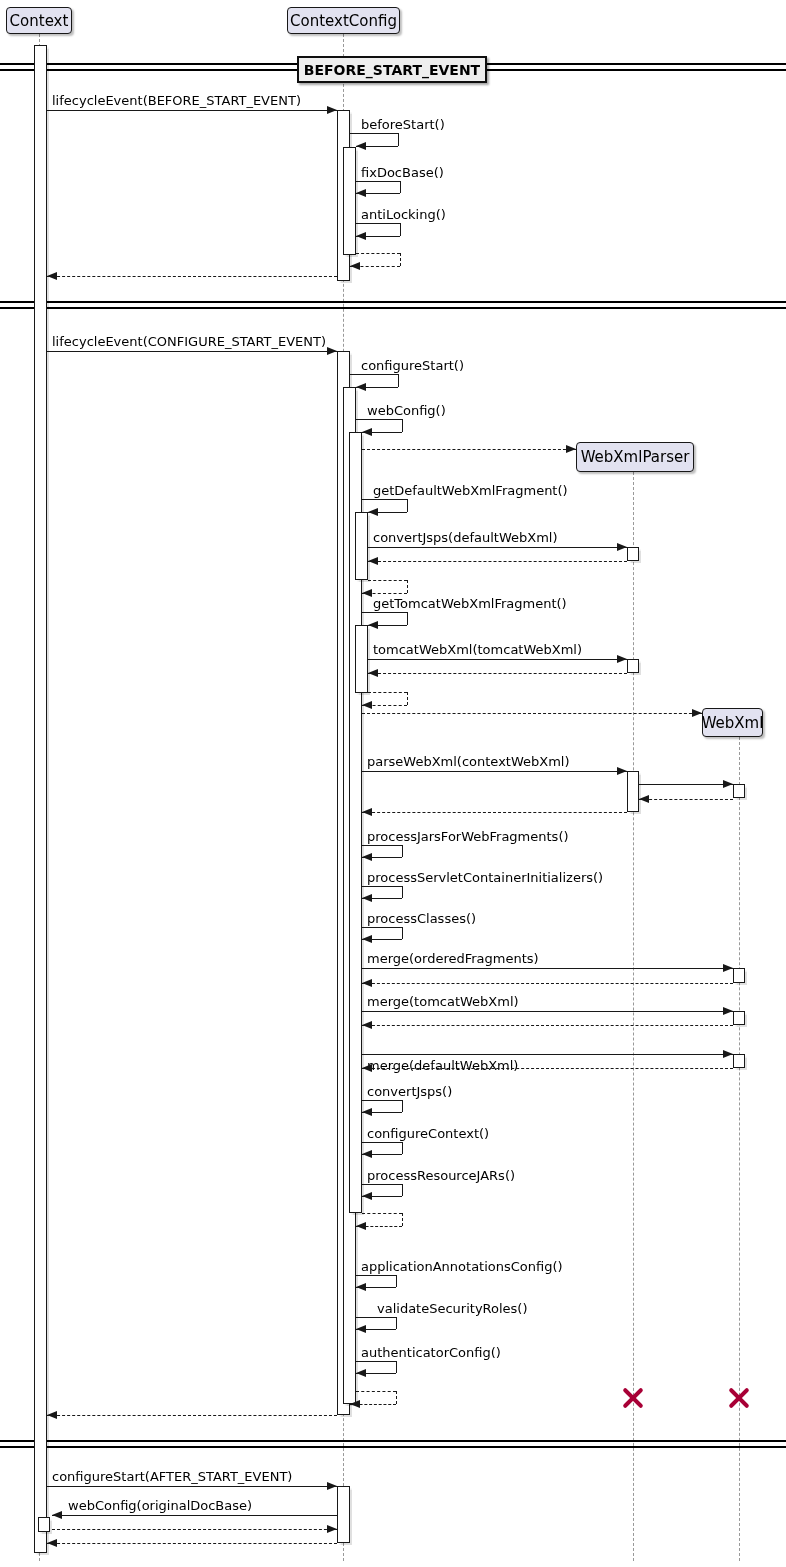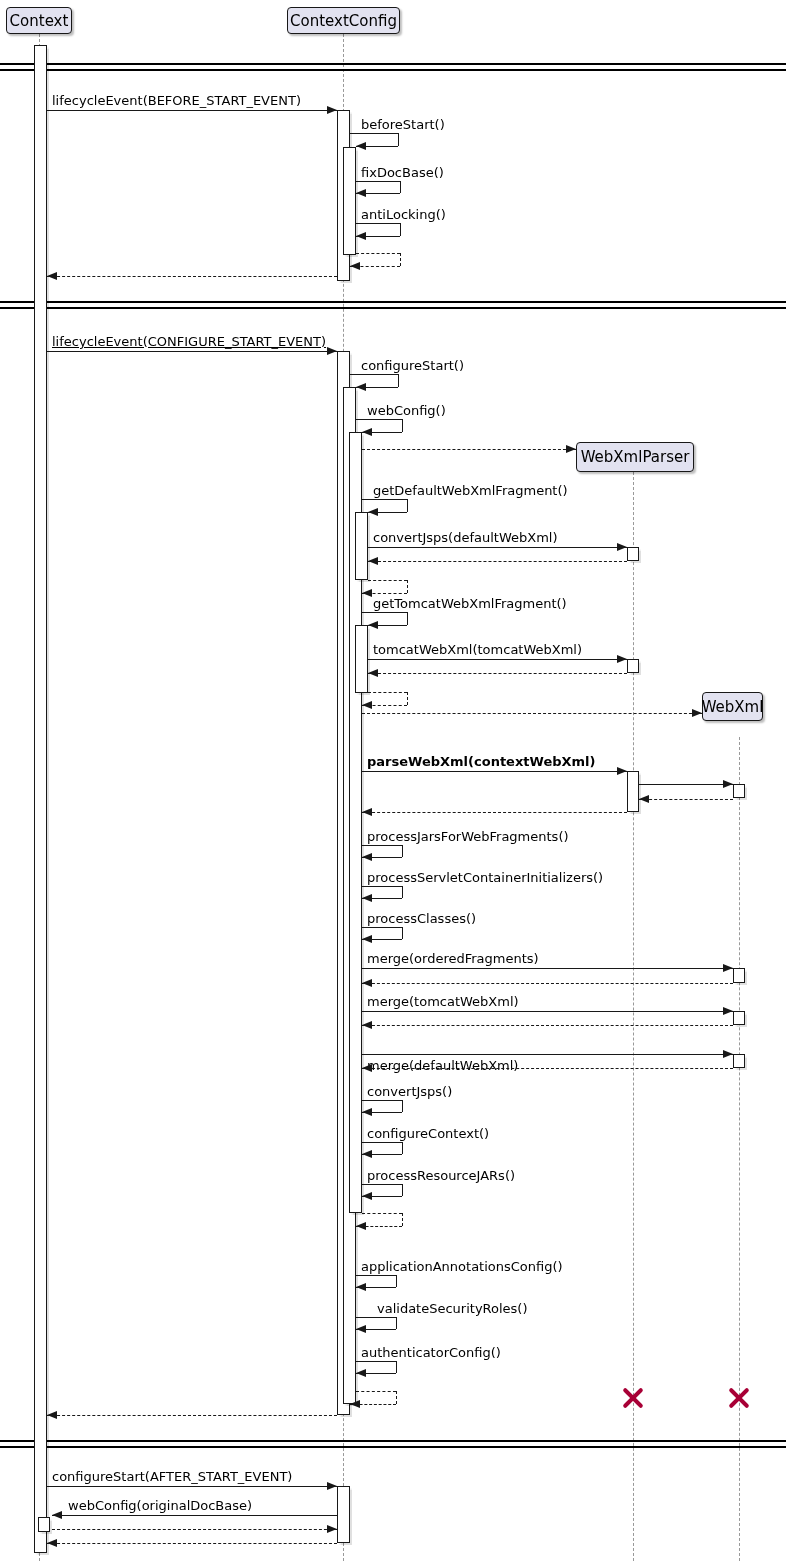--- a/index.html
+++ b/index.html
@@ -38,20 +38,23 @@
   <div class="lifeline" style="left:633px;top:472px;height:1089px;"></div>
   <div class="lifeline" style="left:739px;top:737px;height:824px;"></div>
 
   <div class="divline" style="top:63px;"></div>
   <div class="divline" style="top:69px;"></div>
   <div class="divline" style="top:301px;"></div>
   <div class="divline" style="top:307px;"></div>
   <div class="divline" style="top:1440px;"></div>
   <div class="divline" style="top:1446px;"></div>
 
+  <div class="divbox" style="left:297px;top:56px;width:186px;height:23px;">
+      <span>BEFORE_START_EVENT</span>
+    </div>
 
   <div class="bar" style="left:34px;top:45px;width:13px;height:1508px;"></div>
   <div class="bar" style="left:337px;top:110px;width:13px;height:171px;"></div>
   <div class="bar" style="left:343px;top:147px;width:13px;height:108px;"></div>
   <div class="bar" style="left:337px;top:351px;width:13px;height:1064px;"></div>
   <div class="bar" style="left:343px;top:387px;width:13px;height:1017px;"></div>
   <div class="bar" style="left:349px;top:432px;width:13px;height:781px;"></div>
   <div class="bar" style="left:355px;top:512px;width:13px;height:68px;"></div>
   <div class="bar" style="left:355px;top:625px;width:13px;height:68px;"></div>
   <div class="bar" style="left:627px;top:547px;width:12px;height:14px;"></div>
@@ -97,21 +100,21 @@
         <div class="ln dsh" style="left: 350px; top: 266px; width: 50px;"></div>
         <div class="hd l" style="left: 350px; top: 262px;"></div>
       </div>
       <div>
         <div class="ln dsh" style="left: 47px; top: 276px; width: 290px;"></div>
         <div class="hd l" style="left: 47px; top: 272px;"></div>
       </div>
       <div>
         <div class="ln" style="left: 47px; top: 351px; width: 290px;"></div>
         <div class="hd r" style="left: 327px; top: 347px;"></div>
-        <div class="lb" style="left: 52px; top: 334px; text-decoration: underline;">lifecycleEvent(CONFIGURE_START_EVENT)</div>
+        <div class="lb" style="left: 52px; top: 334px;">lifecycleEvent(CONFIGURE_START_EVENT)</div>
       </div>
       <div>
         <div class="ln" style="left: 350px; top: 374px; width: 48px;"></div>
         <div class="vln" style="left: 398px; top: 374px; height: 13px;"></div>
         <div class="ln" style="left: 356px; top: 387px; width: 42px;"></div>
         <div class="hd l" style="left: 356px; top: 383px;"></div>
         <div class="lb" style="left: 361px; top: 358px;">configureStart()</div>
       </div>
       <div>
         <div class="ln" style="left: 356px; top: 419px; width: 46px;"></div>
@@ -168,21 +171,21 @@
         <div class="ln dsh" style="left: 362px; top: 705px; width: 45px;"></div>
         <div class="hd l" style="left: 362px; top: 701px;"></div>
       </div>
       <div>
         <div class="ln dsh" style="left: 362px; top: 713px; width: 340px;"></div>
         <div class="hd r" style="left: 692px; top: 709px;"></div>
       </div>
       <div>
         <div class="ln" style="left: 362px; top: 771px; width: 265px;"></div>
         <div class="hd r" style="left: 617px; top: 767px;"></div>
-        <div class="lb" style="left: 367px; top: 754px; font-weight: bold;">parseWebXml(contextWebXml)</div>
+        <div class="lb" style="left: 367px; top: 754px;">parseWebXml(contextWebXml)</div>
       </div>
       <div>
         <div class="ln" style="left: 639px; top: 784px; width: 94px;"></div>
         <div class="hd r" style="left: 723px; top: 780px;"></div>
       </div>
       <div>
         <div class="ln dsh" style="left: 639px; top: 799px; width: 94px;"></div>
         <div class="hd l" style="left: 639px; top: 795px;"></div>
       </div>
       <div>
@@ -317,21 +320,21 @@
 
   <div class="pbox" style="left:6px;top:7px;width:66px;height:27px;">
       <span>Context</span>
     </div>
   <div class="pbox" style="left:287px;top:7px;width:113px;height:27px;">
       <span>ContextConfig</span>
     </div>
   <div class="pbox" style="left:576px;top:442px;width:118px;height:30px;">
       <span>WebXmlParser</span>
     </div>
-  <div class="pbox" style="left:702px;top:692px;width:61px;height:29px;">
+  <div class="pbox" style="left:702px;top:708px;width:61px;height:29px;">
       <span>WebXml</span>
     </div>
 
   <div class="xmark" style="left:620px;top:1385px;">
     <div class="xb a"></div>
     <div class="xb b"></div>
   </div>
   <div class="xmark" style="left:726px;top:1385px;">
     <div class="xb a"></div>
     <div class="xb b"></div>

